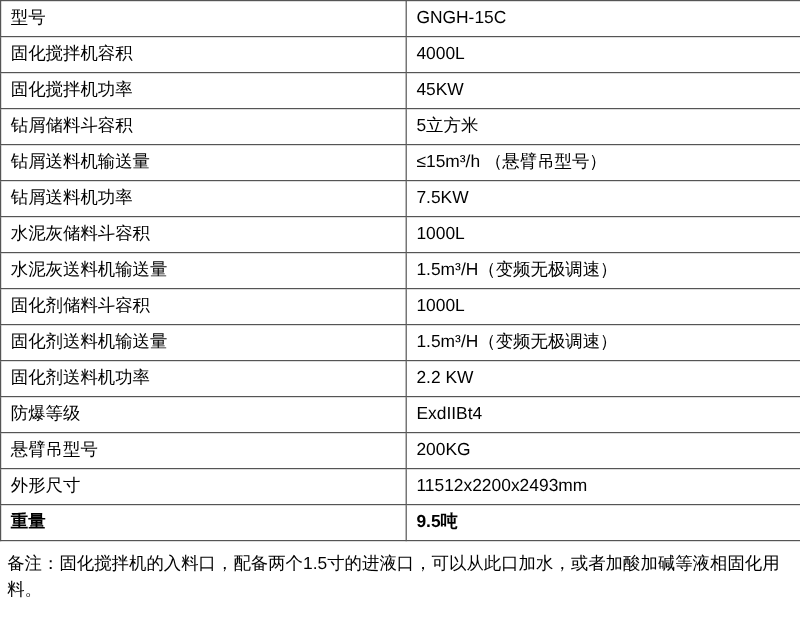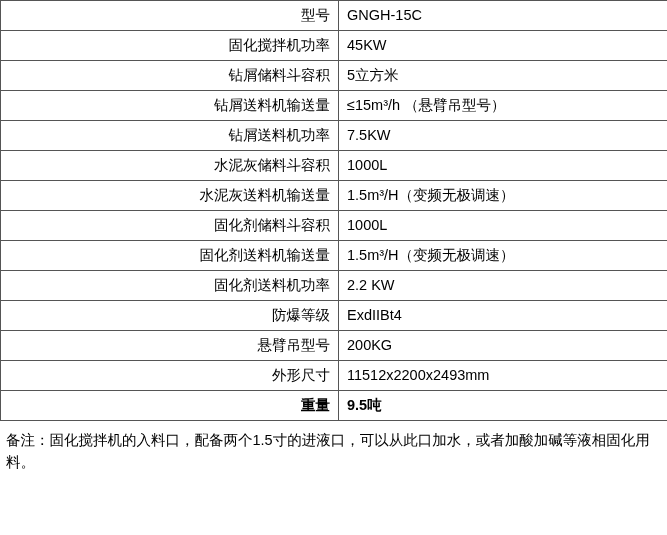--- a/index.html
+++ b/index.html
@@ -32,21 +32,21 @@
   table.spec td {
     border: 1px solid #555555;
     height: 29px;
     padding: 0 8px;
     vertical-align: middle;
     line-height: 1.15;
     white-space: nowrap;
     overflow: hidden;
   }
   table.spec td.label {
-    text-align: right;
+    text-align: left;
   }
   table.spec td.value {
     text-align: left;
   }
   table.spec tr.bold td {
     font-weight: bold;
   }
   .note {
     box-sizing: border-box;
     width: 667px;
@@ -63,20 +63,24 @@
 
   <table class="spec">
     <colgroup>
       <col class="c1">
       <col class="c2">
     </colgroup>
     <tbody>
         <tr>
           <td class="label">型号</td>
           <td class="value">GNGH-15C</td>
+        </tr>
+        <tr>
+          <td class="label">固化搅拌机容积</td>
+          <td class="value">4000L</td>
         </tr>
         <tr>
           <td class="label">固化搅拌机功率</td>
           <td class="value">45KW</td>
         </tr>
         <tr>
           <td class="label">钻屑储料斗容积</td>
           <td class="value">5立方米</td>
         </tr>
         <tr>

